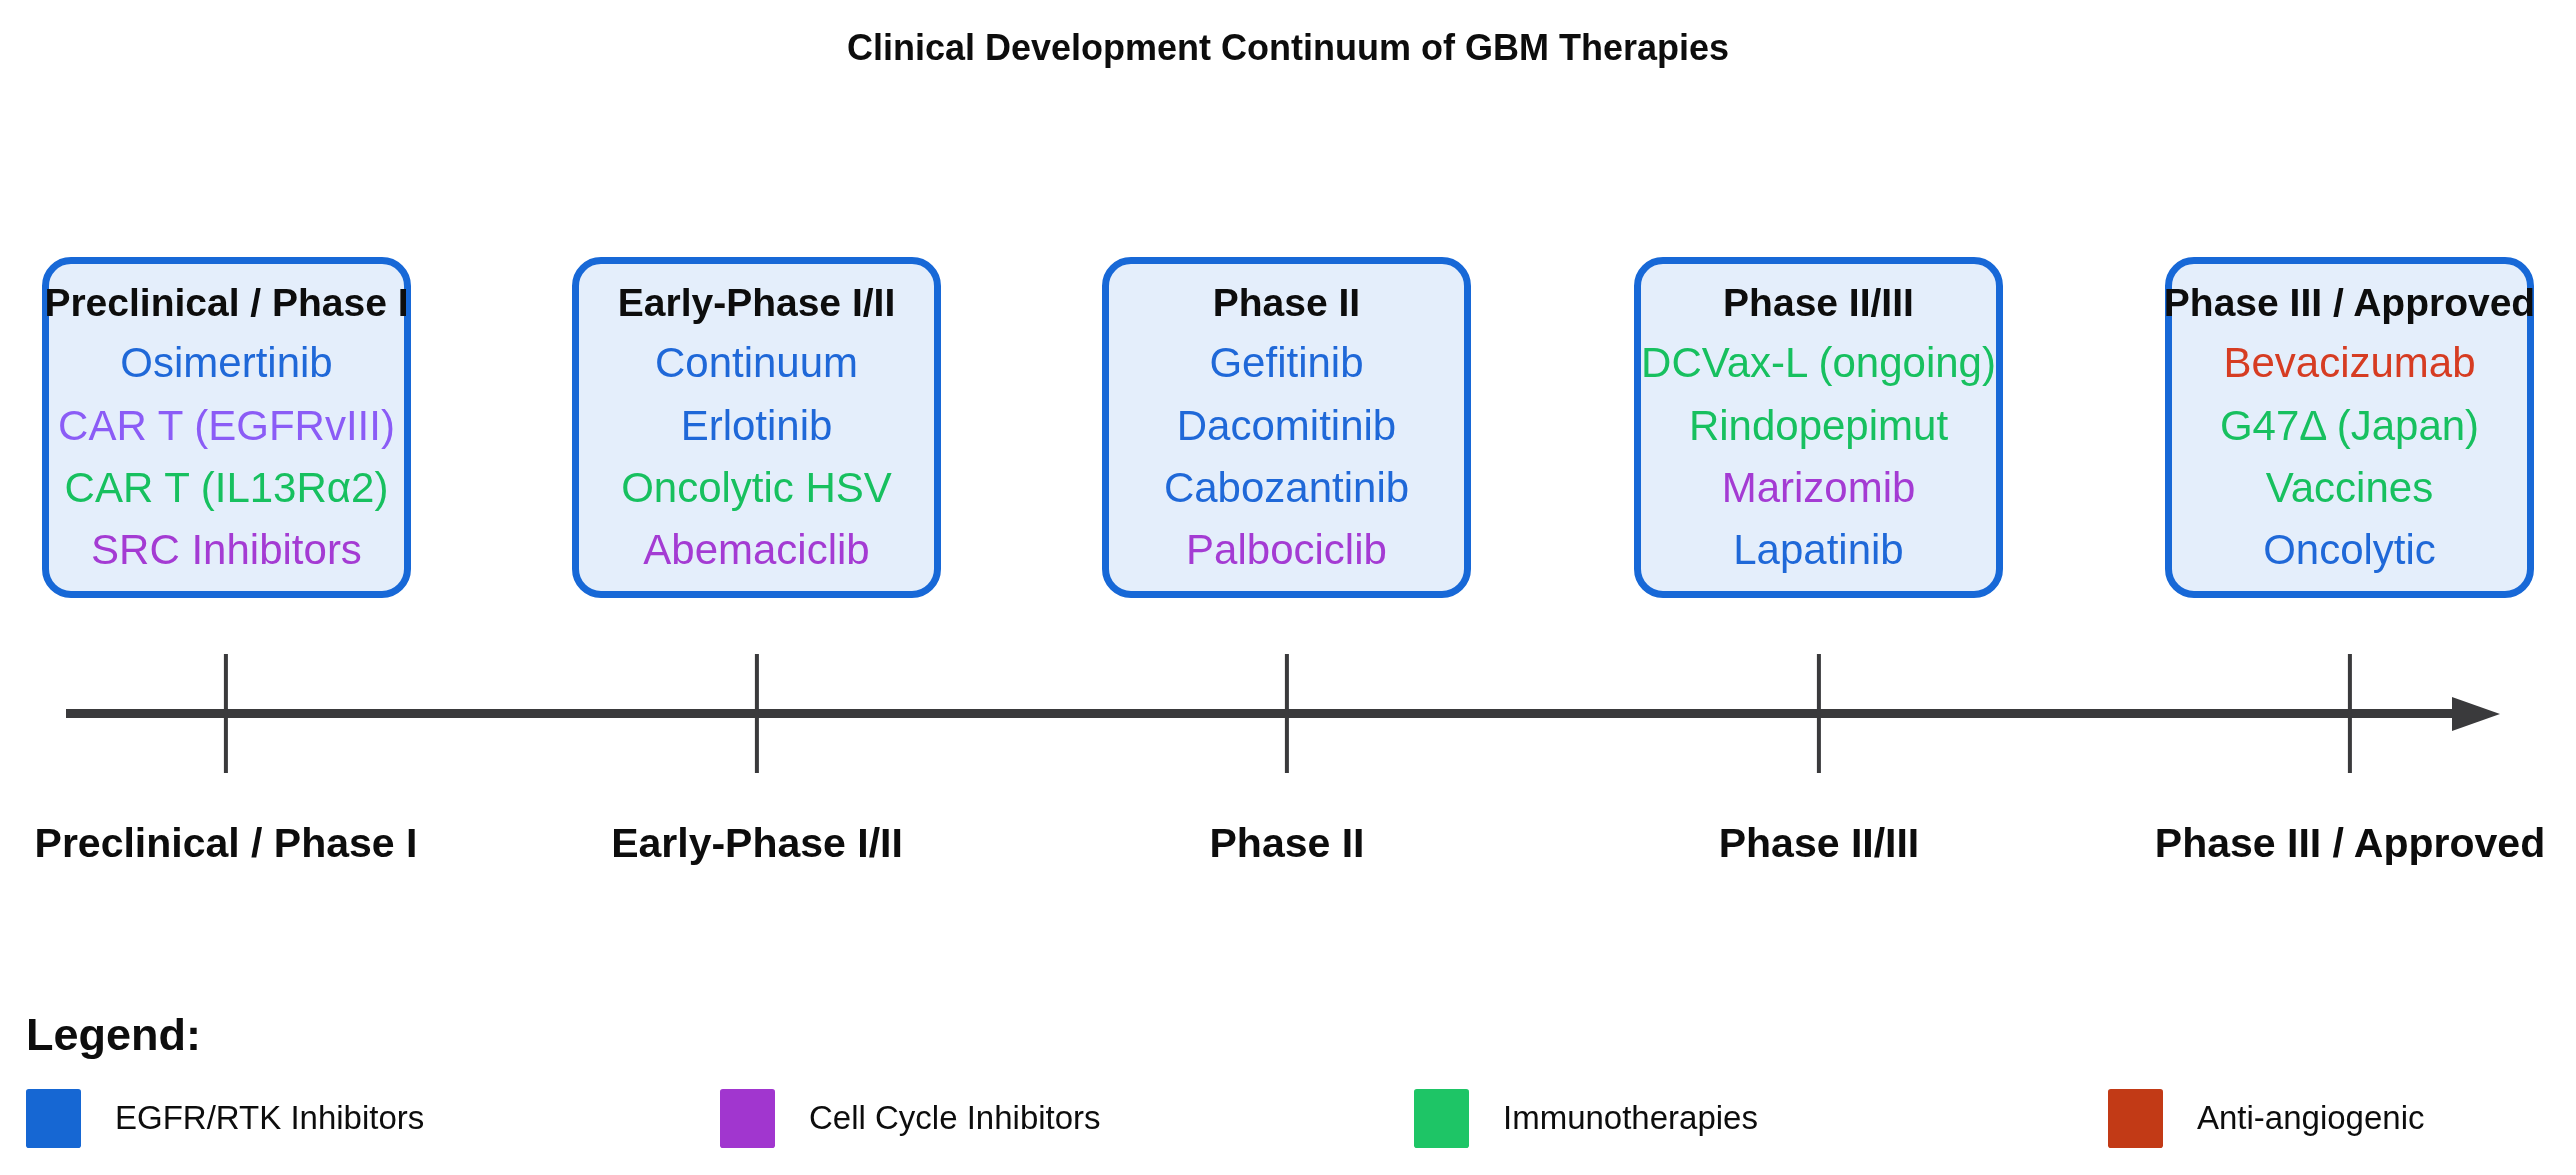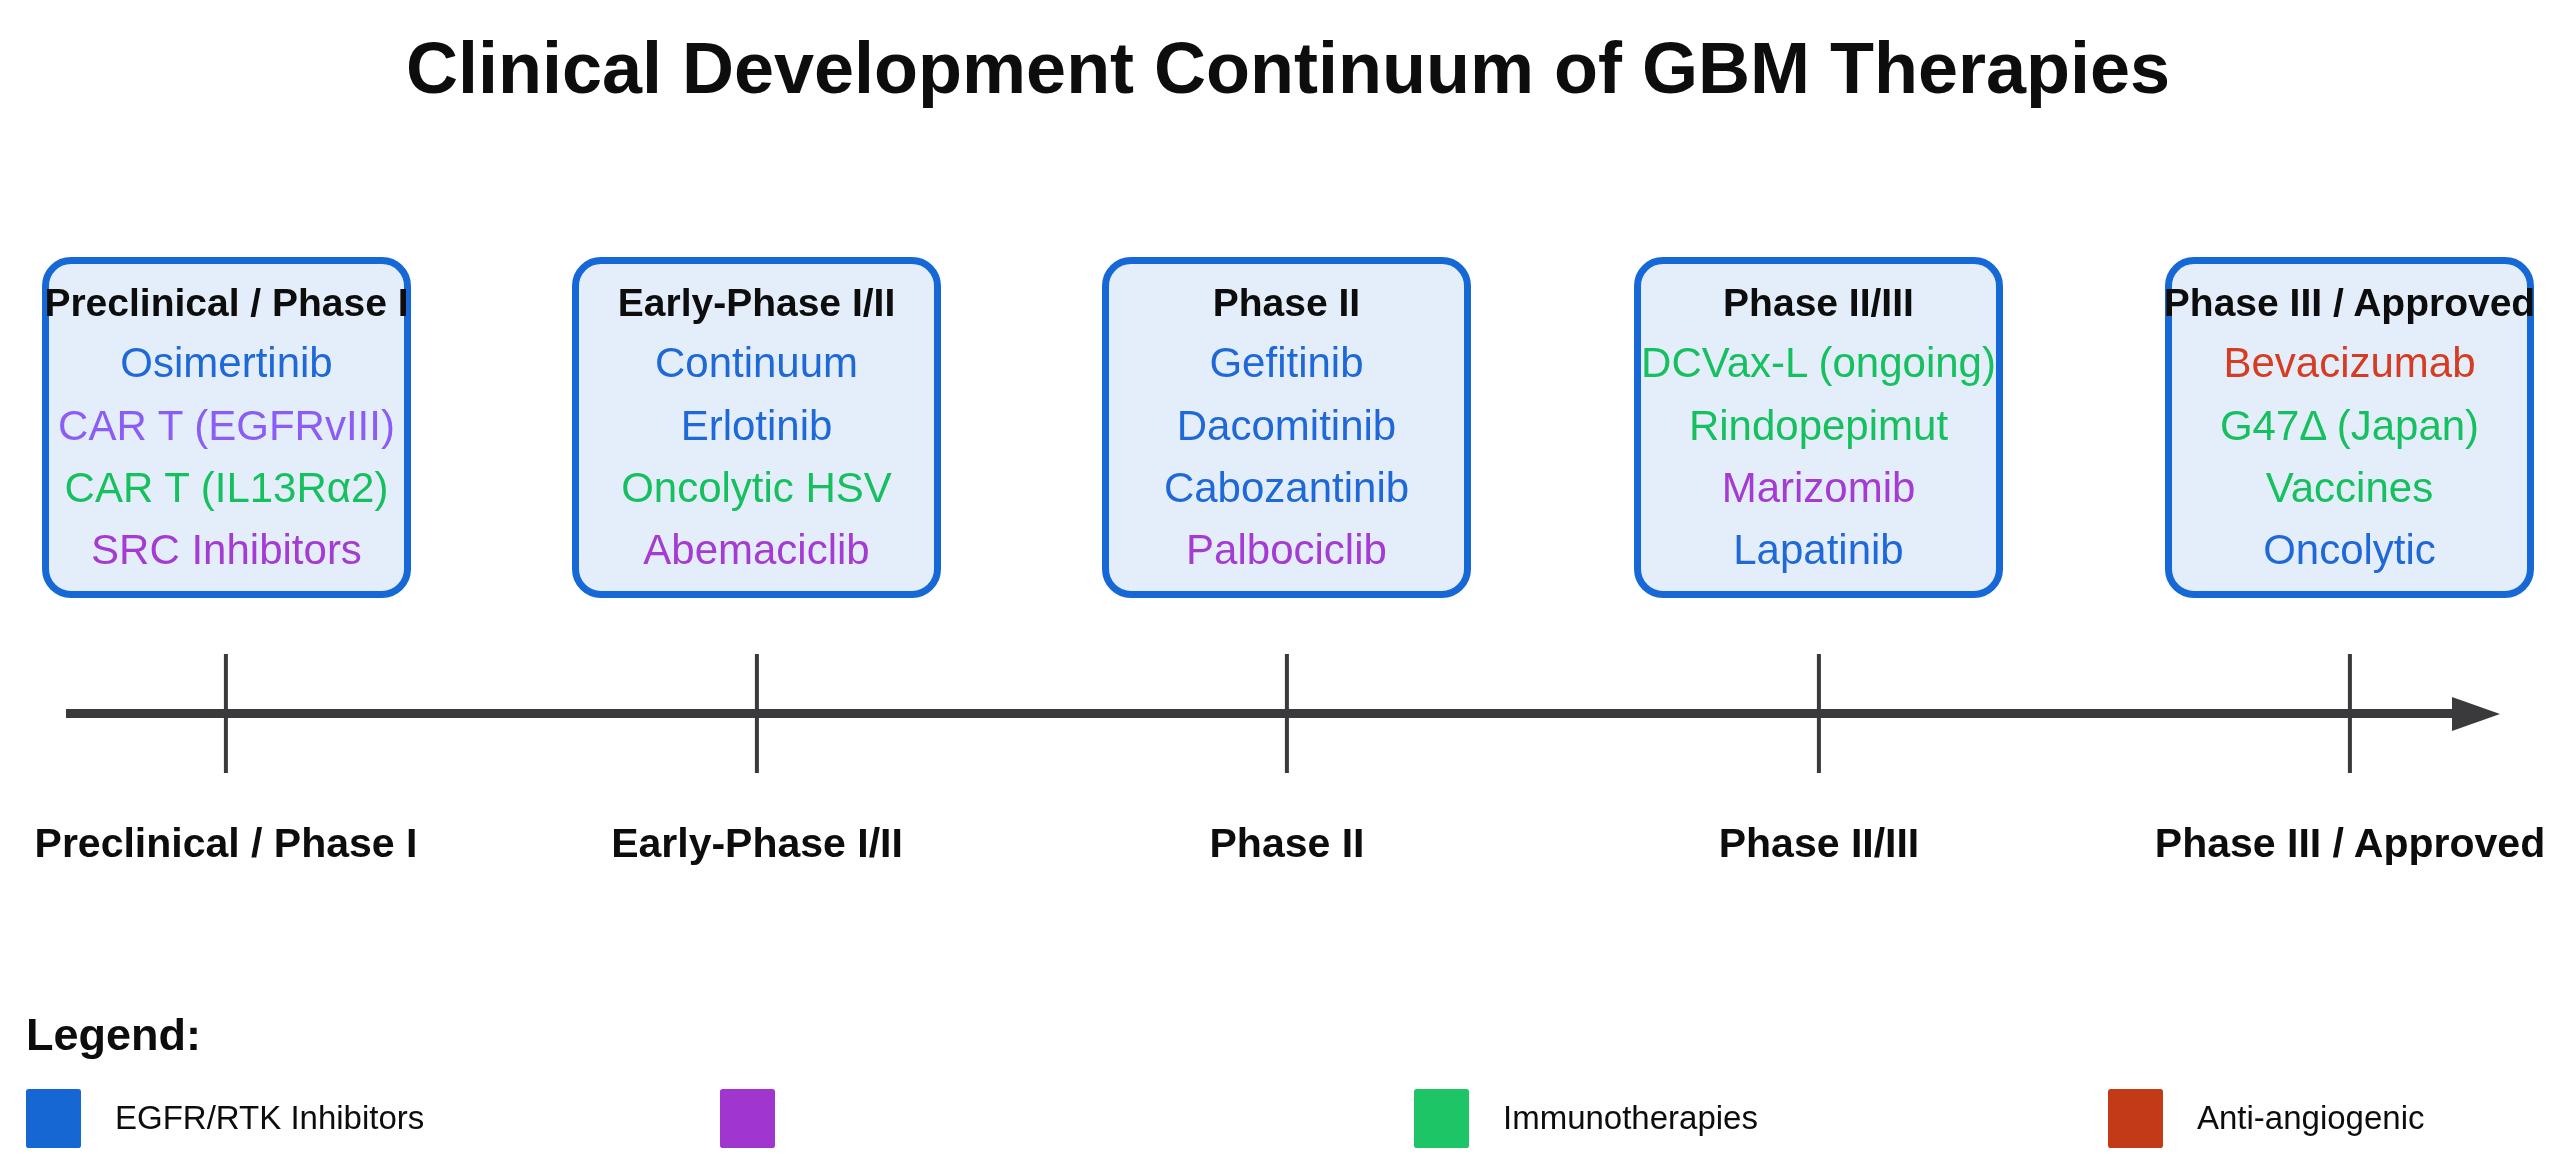--- a/index.html
+++ b/index.html
@@ -14,21 +14,21 @@
     height: 1175px;
     background: #ffffff;
     overflow: hidden;
   }
   .main-title {
     position: absolute;
     top: 26.6px;
     left: 0;
     width: 100%;
     text-align: center;
-    font-size: 72px;
+    font-size: 36px;
     font-weight: 700;
     color: #0d0d0d;
     letter-spacing: 0px;
   }
   .phase-box {
     position: absolute;
     top: 257px;
     width: 369px;
     height: 341px;
     box-sizing: border-box;
@@ -182,20 +182,21 @@
 
   <div class="legend-heading">Legend:</div>
 
   <div class="legend-item" style="left:26px">
     <div class="legend-swatch" style="background: rgb(22, 103, 211);"></div>
     <div class="legend-label">EGFR/RTK Inhibitors</div>
   </div>
 
   <div class="legend-item" style="left:720px">
     <div class="legend-swatch" style="background: rgb(161, 54, 207);"></div>
+    <div class="legend-label">Cell Cycle Inhibitors</div>
   </div>
 
   <div class="legend-item" style="left:1414px">
     <div class="legend-swatch" style="background: rgb(30, 197, 102);"></div>
     <div class="legend-label">Immunotherapies</div>
   </div>
 
   <div class="legend-item" style="left:2108px">
     <div class="legend-swatch" style="background: rgb(194, 58, 22);"></div>
     <div class="legend-label">Anti-angiogenic</div>

